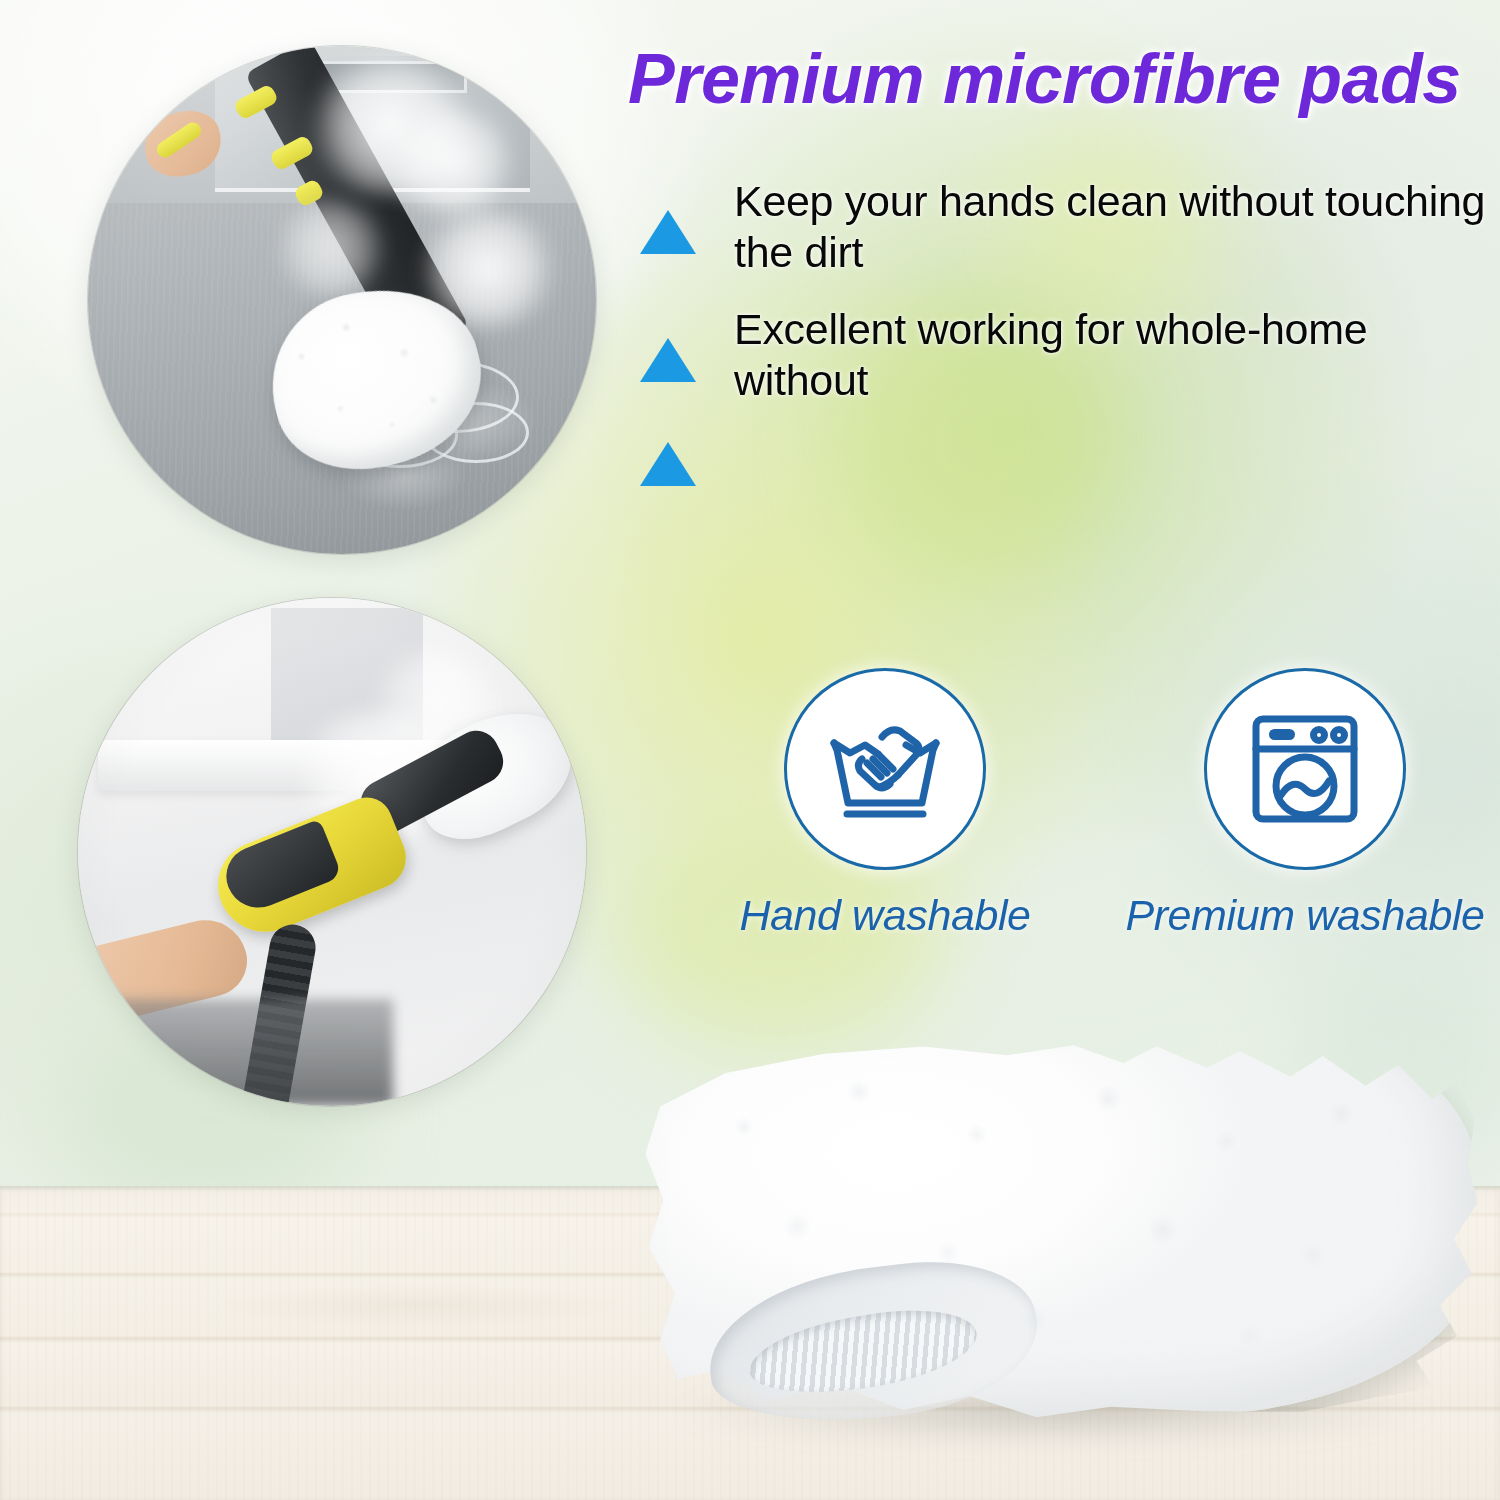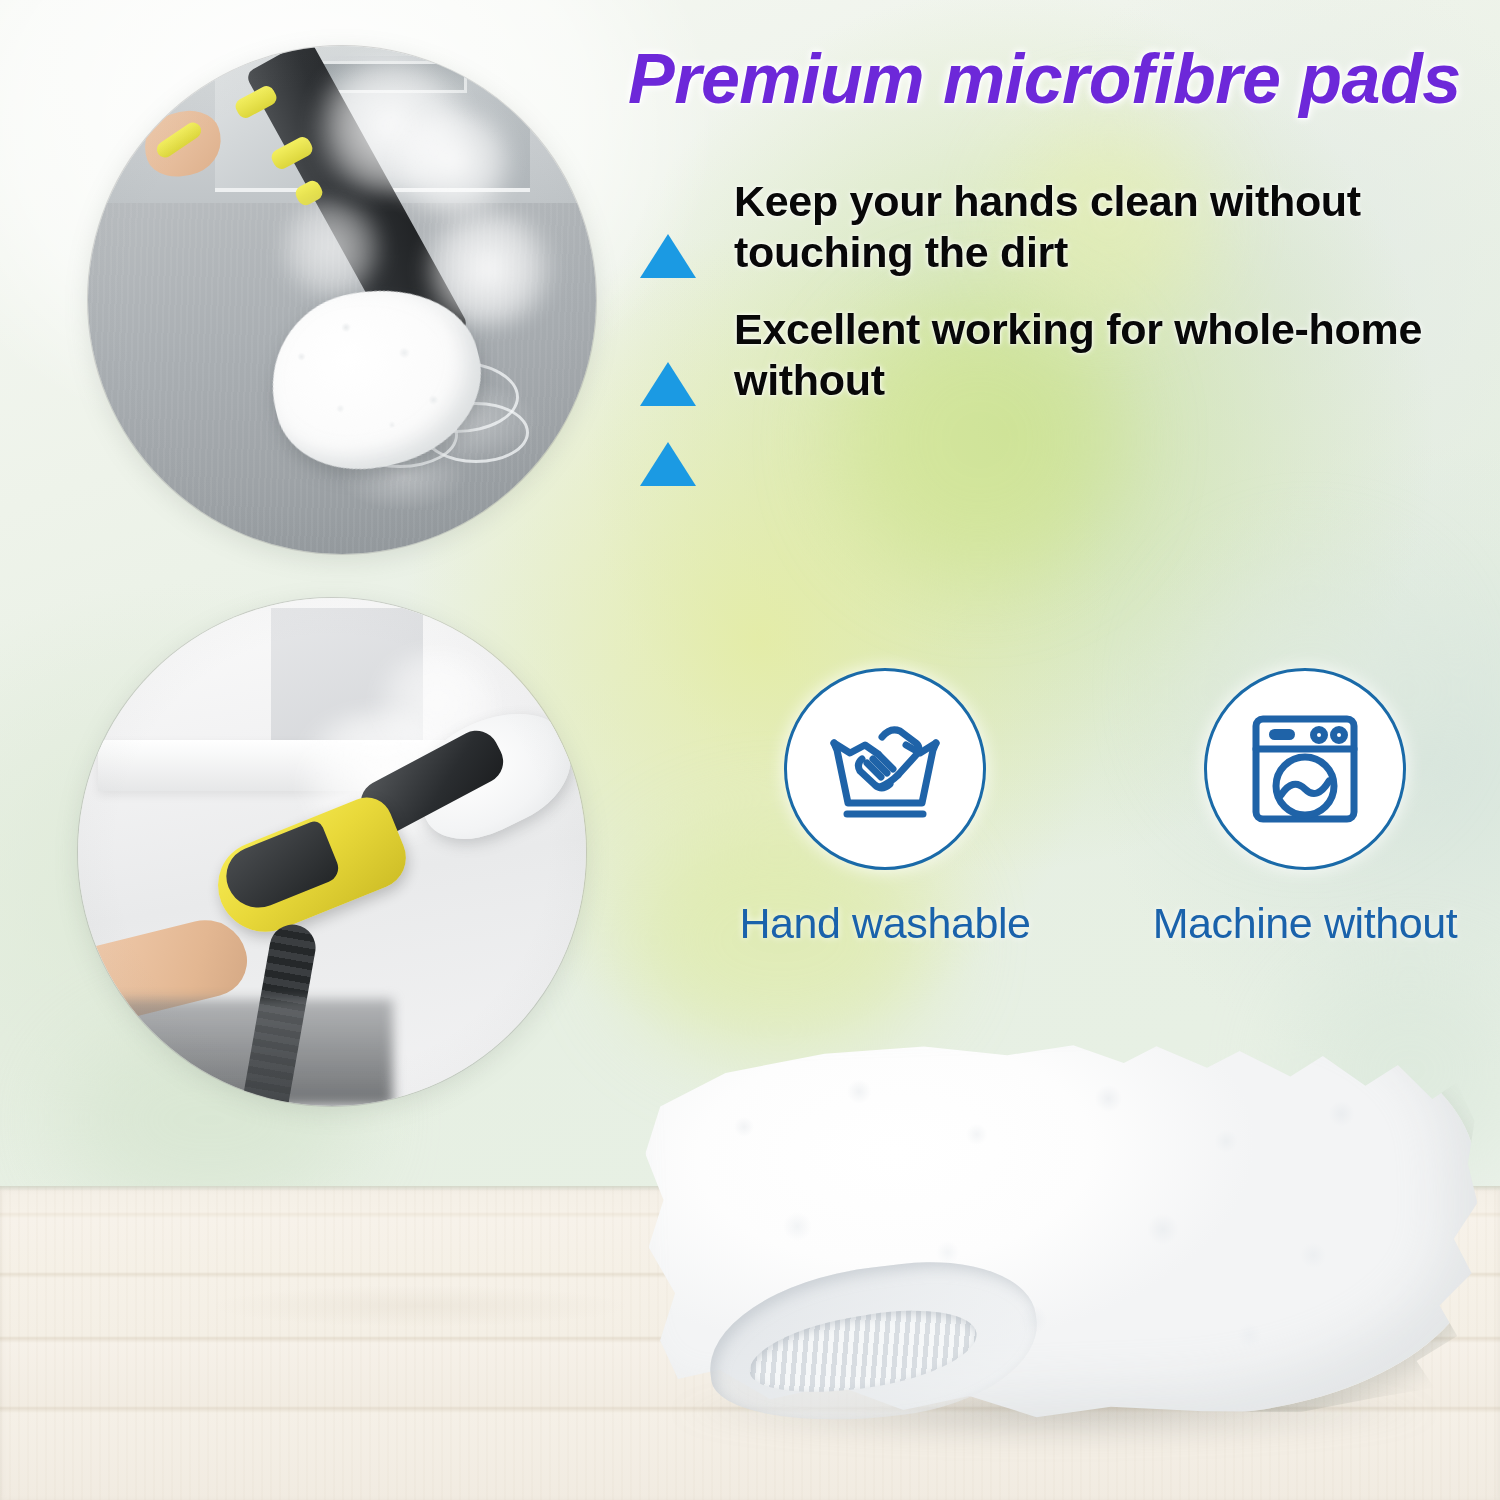--- a/index.html
+++ b/index.html
@@ -93,23 +93,22 @@
 
   
   #bullets {
     position: absolute;
     left: 640px;
     top: 176px;
     width: 860px;
   }
   .bullet {
     display: flex;
-    align-items: flex-end;
+    align-items: center;
     margin-bottom: 26px;
-    font-weight: bold;
   }
   .tri {
     flex: 0 0 auto;
     width: 0; height: 0;
     border-left: 28px solid transparent;
     border-right: 28px solid transparent;
     border-bottom: 44px solid #1b9ae3;
     margin-top: 10px;
     margin-right: 38px;
   }
@@ -135,27 +134,28 @@
   .circ {
     width: 196px; height: 196px;
     margin: 0 auto;
     border-radius: 50%;
     background: #ffffff;
     border: 3px solid #1a6aa8;
     display: flex; align-items: center; justify-content: center;
     box-shadow: 0 0 18px rgba(255,255,255,0.9);
   }
   .washlabel {
-    margin-top: 28px;
+    margin-top: 20px;
     font-size: 43px;
     line-height: 50px;
     color: #1a62ab;
     letter-spacing: -0.4px;
     white-space: nowrap;
     text-shadow: 0 0 7px rgba(255,255,255,0.85);
+    font-style: italic;
   }
 
   
   .photo {
     position: absolute;
     border-radius: 50%;
     overflow: hidden;
     box-shadow: 0 0 0 1px rgba(150,150,150,0.35), 0 6px 24px rgba(110,120,110,0.18);
   }
   #photo-top { left: 88px; top: 46px; width: 508px; height: 508px; }
@@ -469,21 +469,21 @@
             <rect x="13" y="12" width="98" height="100" rx="7"></rect>
             <path d="M13 42 L111 42"></path>
             <rect x="26" y="22" width="26" height="11" rx="5.5" fill="#1f63a8" stroke="none"></rect>
             <circle cx="76" cy="28" r="5.5"></circle>
             <circle cx="96" cy="28" r="5.5"></circle>
             <circle cx="62" cy="79" r="29"></circle>
             <path d="M38 88 Q50 70 62 82 Q74 94 86 74"></path>
           </g>
         </svg>
       </div>
-      <div class="washlabel">Machine without</div>
+      <div class="washlabel">Premium washable</div>
     </div>
 
   </div>
 
   <div id="product">
     <div class="pad-shadow"></div>
     <div class="pad-main"></div>
     <div class="pad-texture"></div>
     <div class="pad-fold"></div>
     <div class="pad-elastic"></div>

